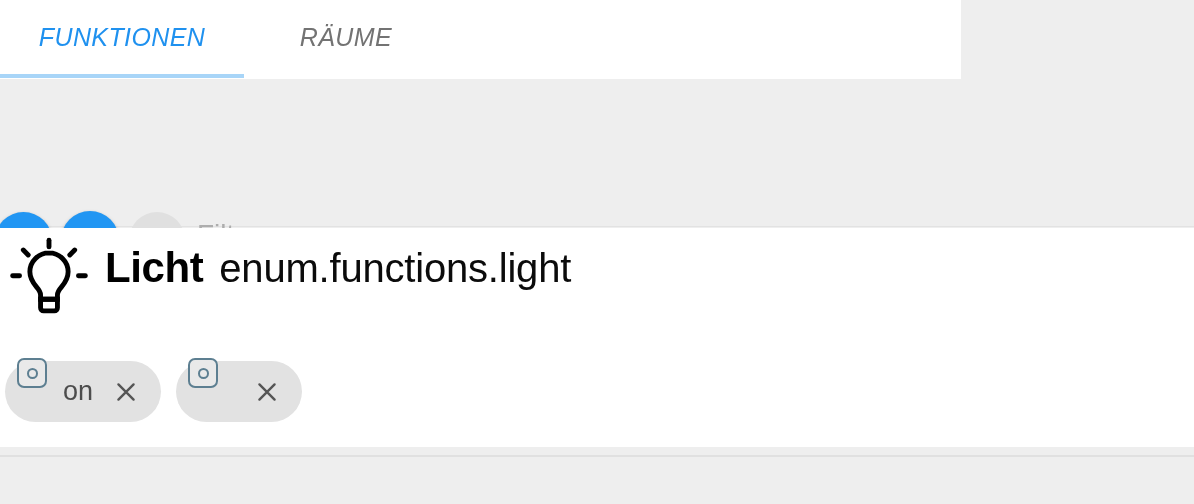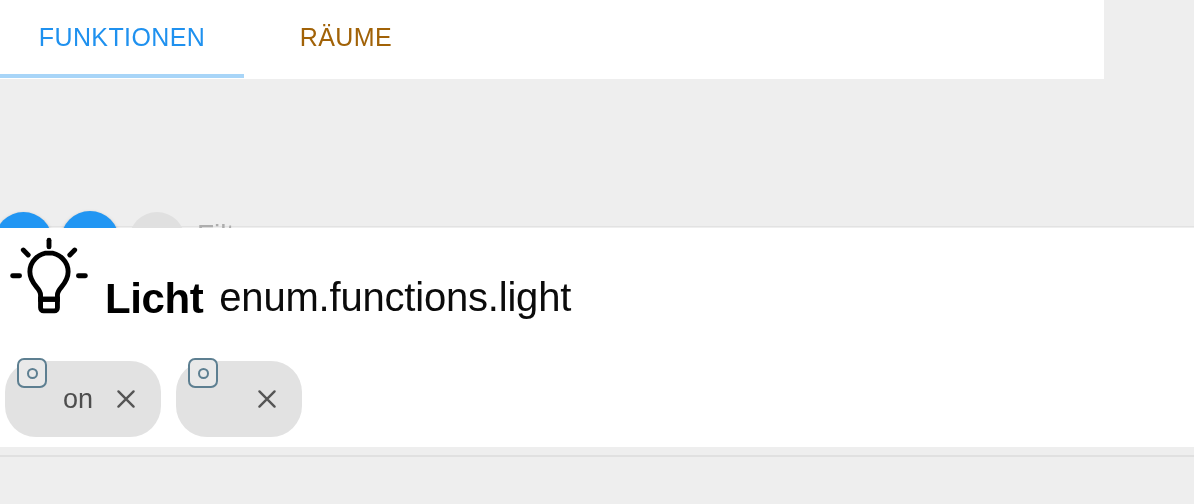--- a/index.html
+++ b/index.html
@@ -21,24 +21,25 @@
     width: 1194px;
     height: 504px;
     background: #eeeeee;
   }
 
   
   .tabbar {
     position: absolute;
     left: 0;
     top: 0;
-    width: 1104px;
+    width: 961px;
     height: 79px;
     background: #ffffff;
     box-sizing: border-box;
+    font-style: italic;
   }
   .tab {
     position: absolute;
     top: 0;
     height: 74px;
     display: flex;
     align-items: center;
     justify-content: center;
     cursor: pointer;
     user-select: none;
@@ -54,21 +55,21 @@
     width: 244px;
   }
   .tab-functions .tab-label {
     color: #1f91ef;
   }
   .tab-rooms {
     left: 244px;
     width: 204px;
   }
   .tab-rooms .tab-label {
-    color: #a16207;
+    color: #737373;
   }
   .tab-indicator {
     position: absolute;
     left: 0;
     top: 74px;
     width: 244px;
     height: 4px;
     background: #a8d5f8;
   }
 
@@ -166,24 +167,23 @@
     left: 4px;
     top: 8px;
     width: 90px;
     height: 90px;
   }
   .enum-titles {
     position: absolute;
     left: 105px;
     top: 16px;
     display: flex;
-    align-items: flex-start;
+    align-items: center;
     gap: 16px;
     white-space: nowrap;
-    margin-top: 31px;
   }
   .enum-name {
     font-size: 42px;
     font-weight: bold;
     color: #000000;
     letter-spacing: -0.4px;
   }
   .enum-id {
     font-size: 40px;
     font-weight: 400;
@@ -195,21 +195,21 @@
   .chip-row {
     position: absolute;
     left: 5px;
     top: 133px;
     display: flex;
     align-items: center;
     gap: 15px;
   }
   .chip {
     position: relative;
-    height: 76px;
+    height: 61px;
     border-radius: 31px;
     background: #e2e2e2;
     display: flex;
     align-items: center;
     padding-left: 58px;
     padding-right: 22px;
     cursor: pointer;
     box-sizing: border-box;
   }
   .chip-badge {

